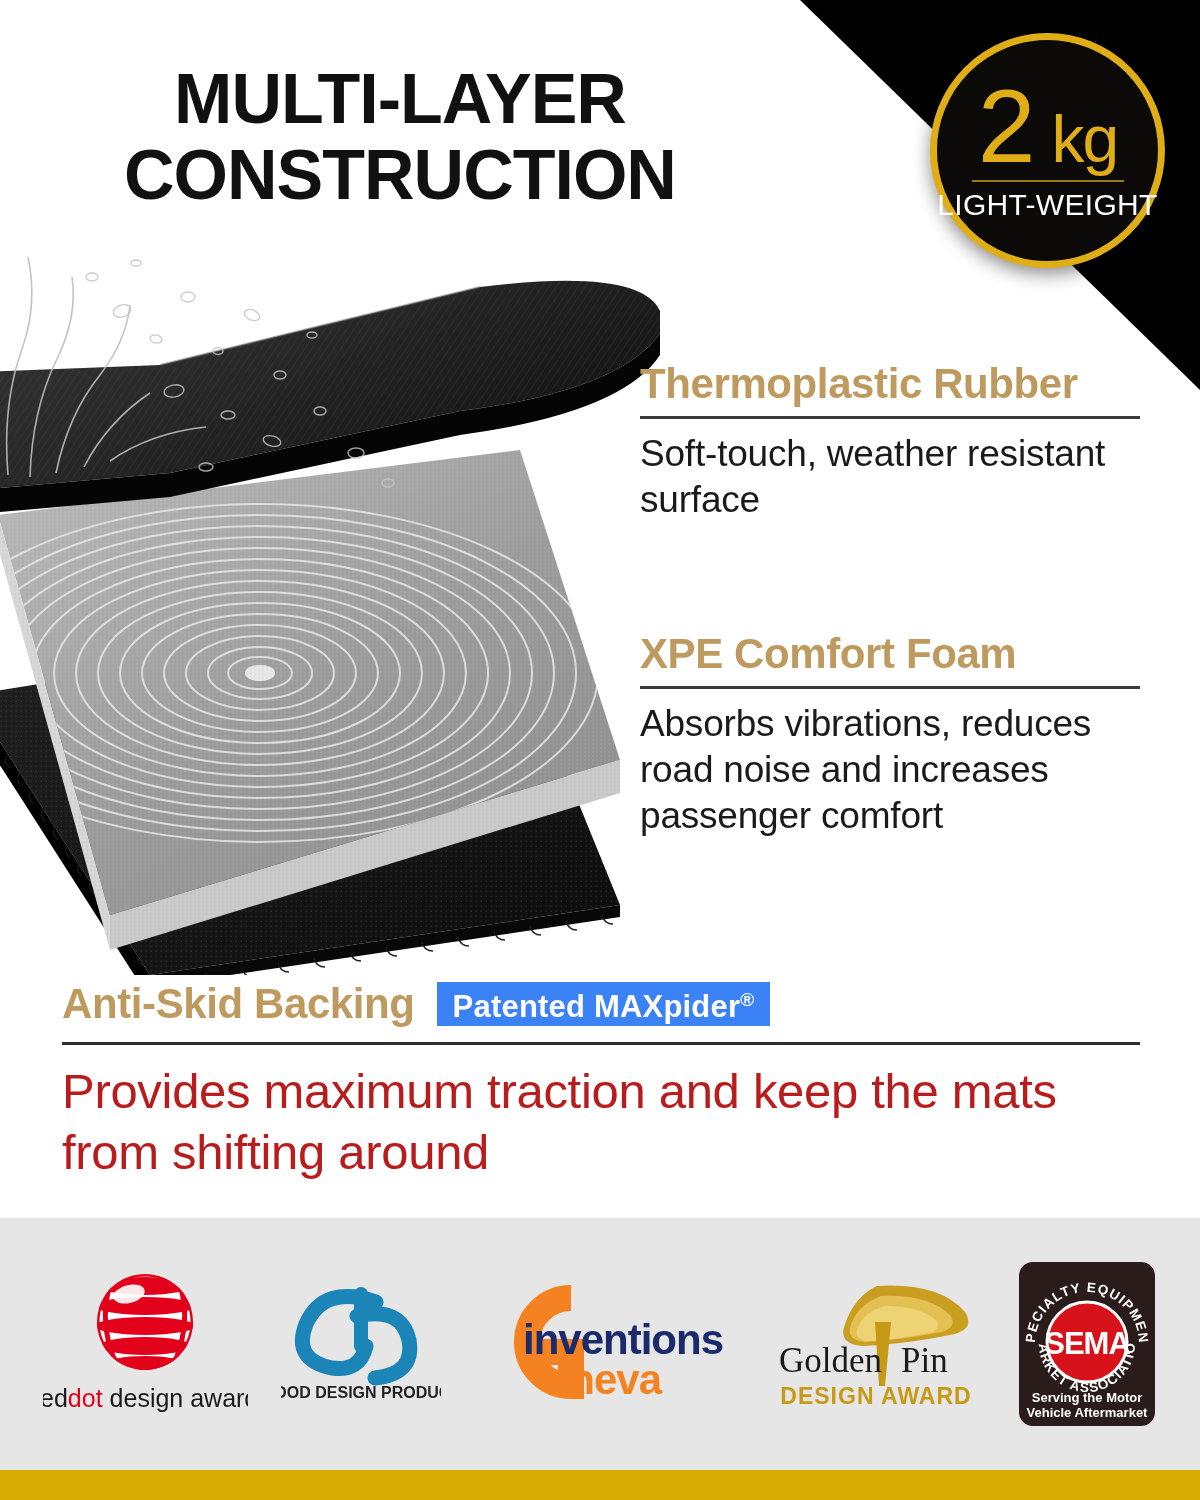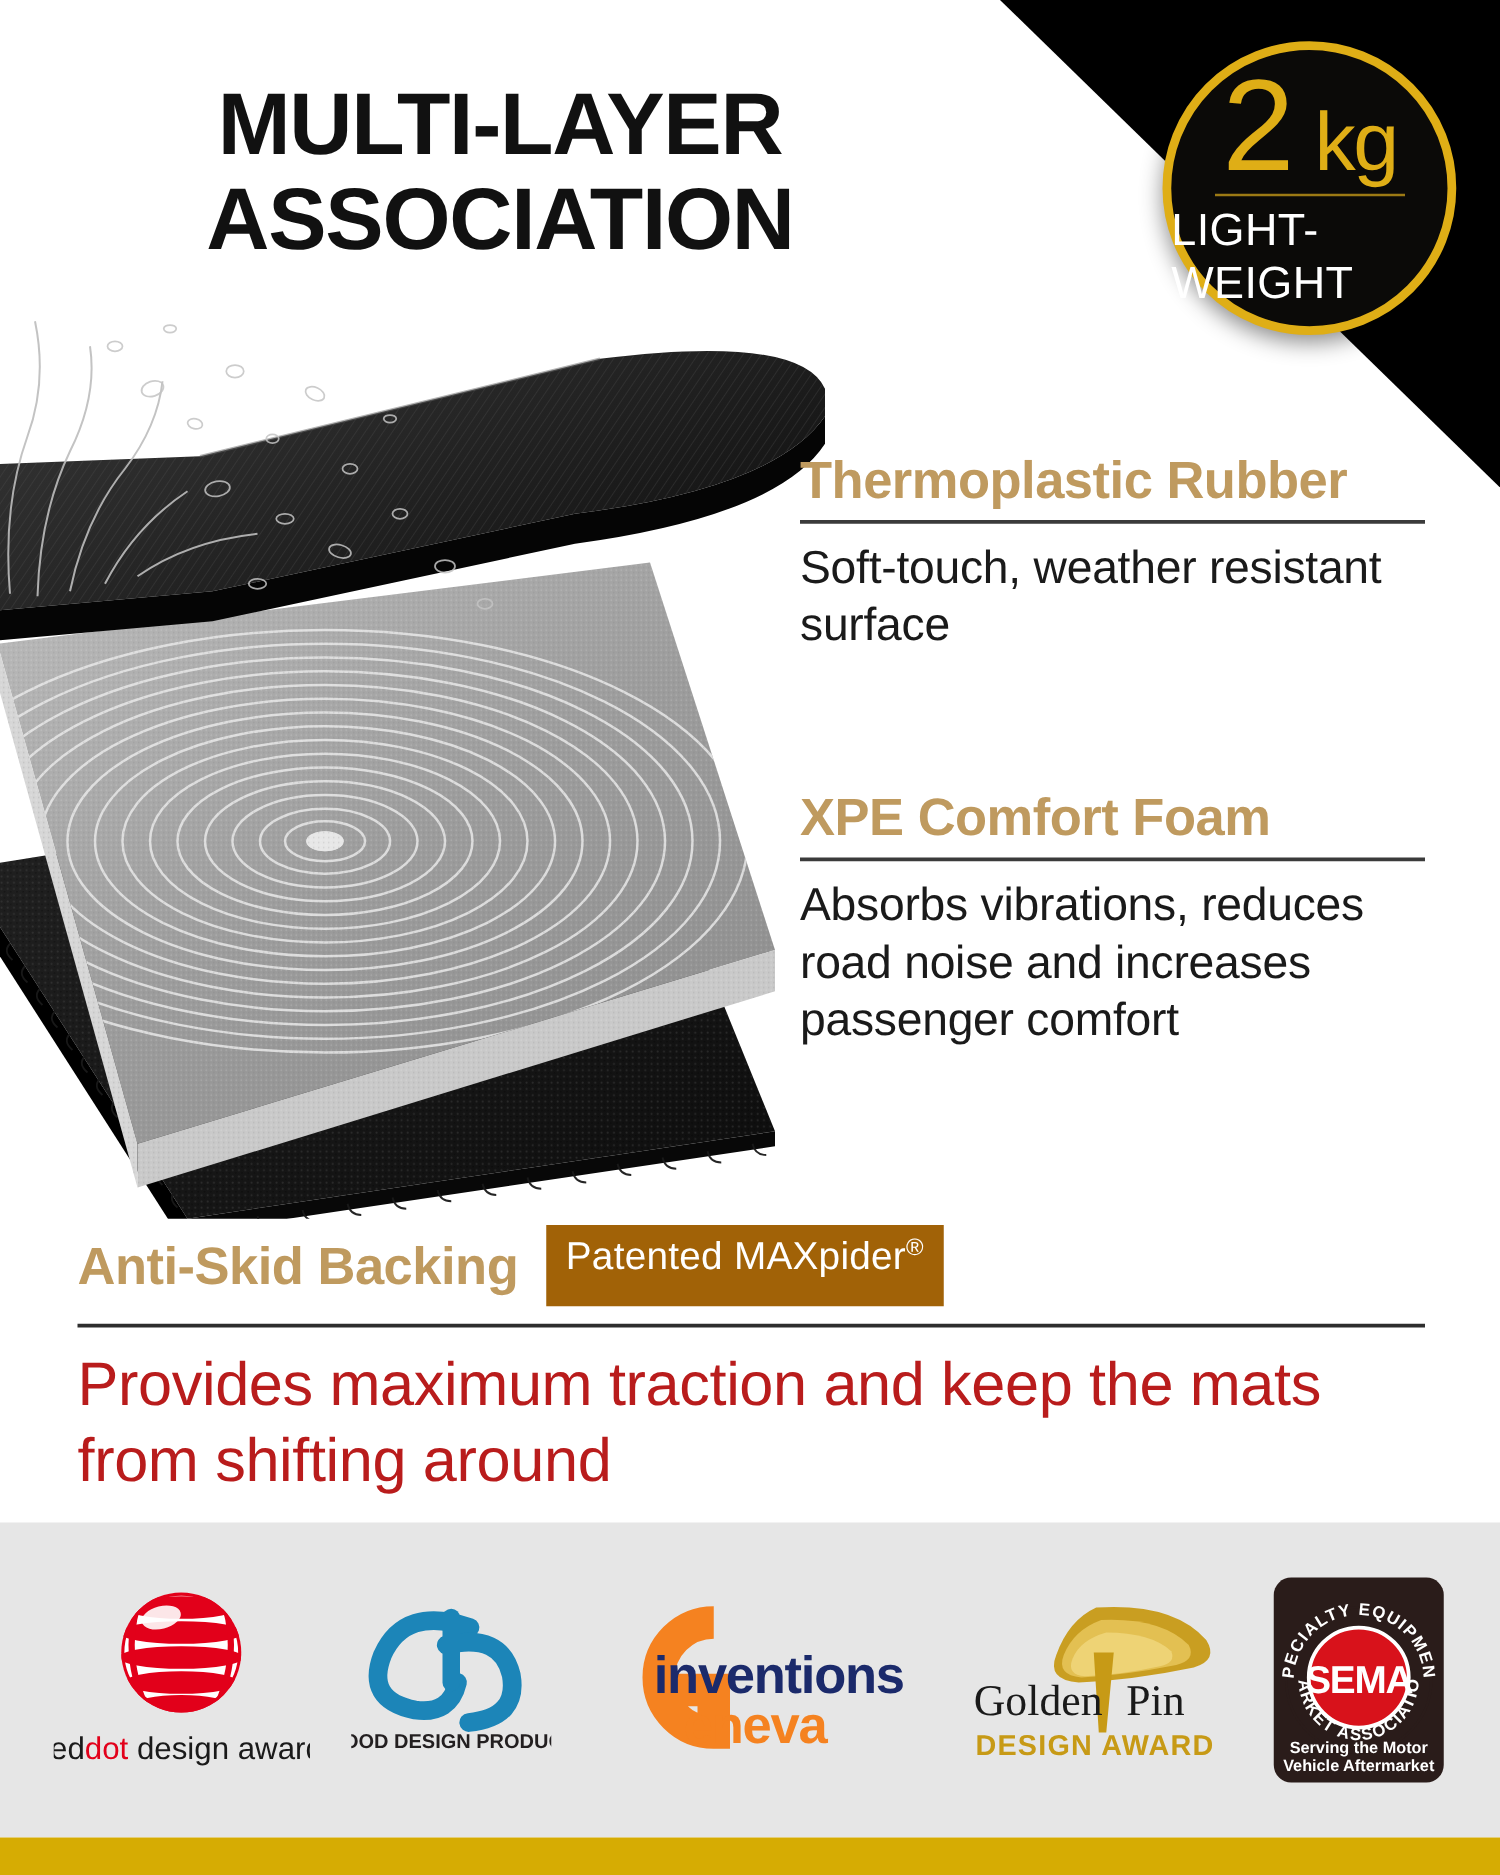--- a/index.html
+++ b/index.html
@@ -36,21 +36,21 @@
     color:#DFAE16;
     font-size:96px; line-height:.92; font-weight:400;
     letter-spacing:-2px;
     display:flex; align-items:baseline;
     padding-bottom:4px;
   }
   .badge-kg .num { font-size:104px; }
   .badge-kg .unit { font-size:66px; margin-left:18px; }
   .badge-rule { width:152px; height:2px; background:#9c7a14; margin:2px 0 6px; }
   .badge-sub {
-    color:#ffffff; font-size:36px; letter-spacing:.3px; font-weight:300;
+    color:#ffffff; font-size:30px; letter-spacing:.3px; font-weight:300;
   }
 
   
   .main-title {
     position:absolute; top:62px; left:0; width:800px;
     text-align:center;
     font-size:70px; font-weight:700; line-height:1.08;
     letter-spacing:-1px; color:#111111;
     z-index:4;
   }
@@ -72,23 +72,23 @@
   #feature-1 { top:362px; }
   #feature-2 { top:632px; }
 
   
   .feature-wide { position:absolute; left:62px; top:980px; width:1080px; z-index:3; }
   .wide-head-row { display:flex; align-items:center; gap:22px; }
   .wide-title {
     color:#BF9A5F; font-size:42px; font-weight:700; letter-spacing:-.4px; white-space:nowrap;
   }
   .patent-badge {
-    background:#a16207; color:#ffffff;
-    font-size:31px; font-weight:400; letter-spacing:.2px;
-    padding:7px 16px 22px; white-space:nowrap;
+    background:#3b82f6; color:#ffffff;
+    font-size:31px; font-weight:700; letter-spacing:.2px;
+    padding:7px 16px 0; white-space:nowrap;
   }
   .patent-badge sup { font-size:19px; vertical-align:super; }
   .wide-rule { height:3px; background:#2e2e2e; margin:14px 0 16px; width:1078px; }
   .wide-body {
     color:#b91c1c; font-size:49px; font-weight:300; line-height:1.25; letter-spacing:-.3px;
   }
 
   
   .awards-band {
     position:absolute; left:0; top:1218px; width:1200px; height:252px;
@@ -254,21 +254,21 @@
     <div class="badge-kg">
       <span class="num">2</span>
         <span class="unit">kg</span>
     </div>
     <div class="badge-rule"></div>
     <div class="badge-sub">LIGHT-WEIGHT</div>
   </div>
 
   <h1 class="main-title">
     <span>MULTI-LAYER</span><br>
-    <span>ASSOCIATION</span>
+    <span>CONSTRUCTION</span>
   </h1>
 
   <div class="feature" id="feature-2">
     <div class="feature-title">XPE Comfort Foam</div>
     <div class="feature-rule"></div>
     <div class="feature-body">Absorbs vibrations, reduces road noise and increases passenger comfort</div>
   </div>
 
   <div class="feature" id="feature-1">
     <div class="feature-title">Thermoplastic Rubber</div>

